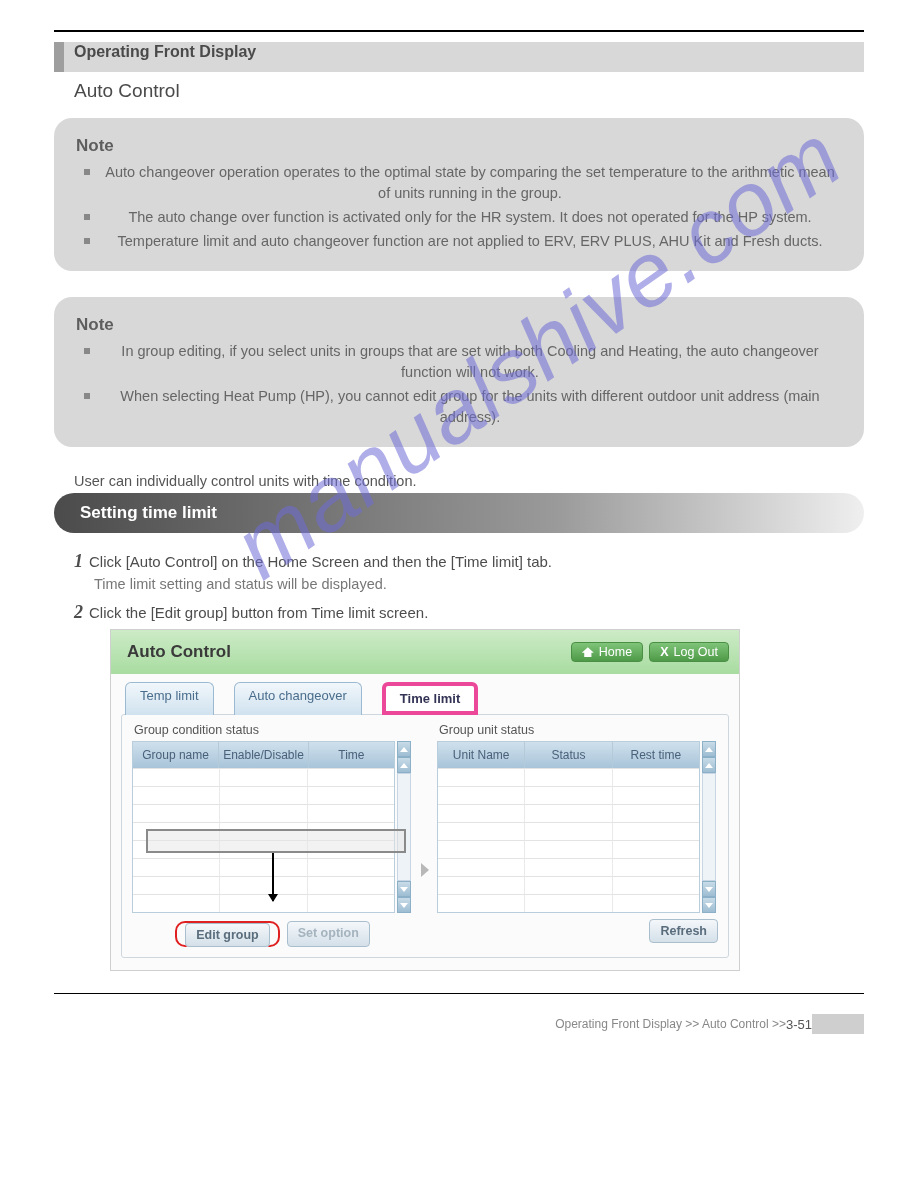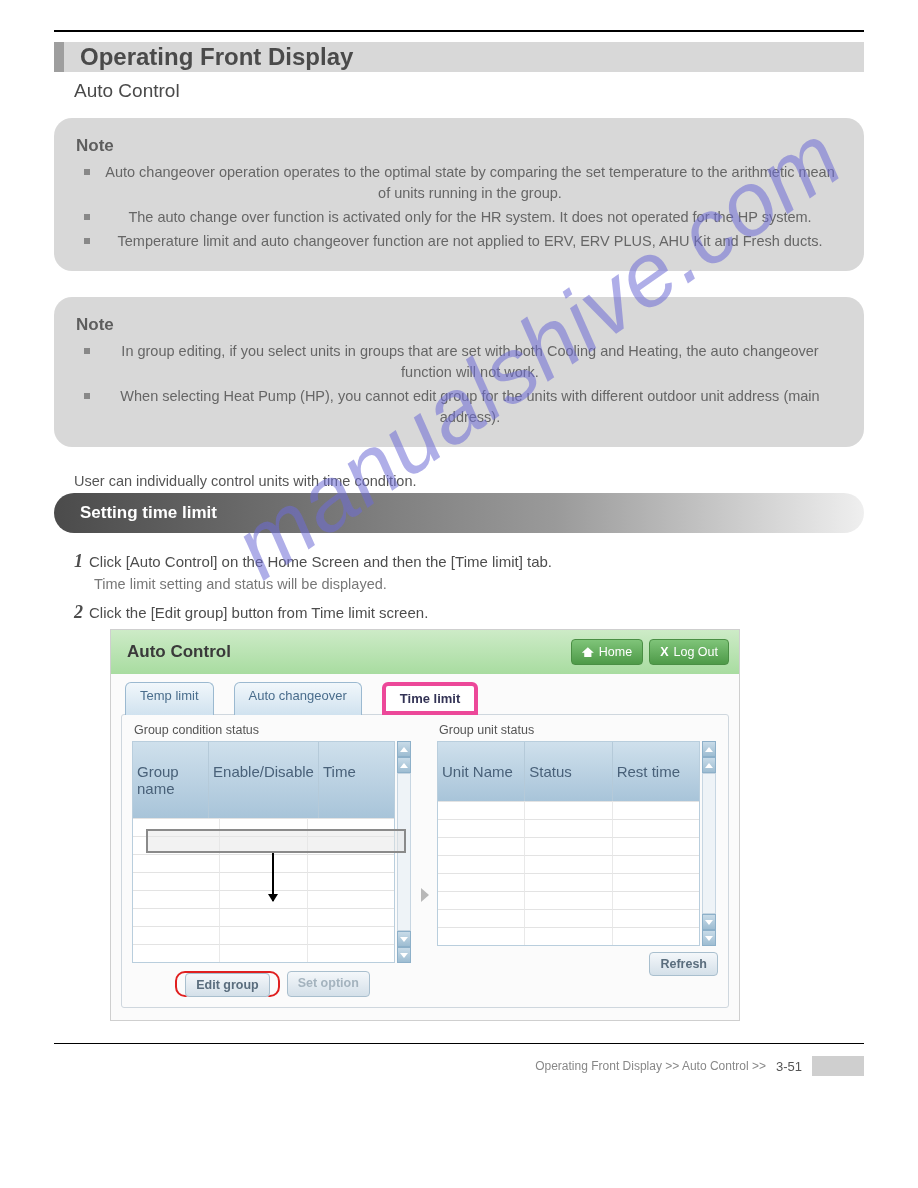--- a/index.html
+++ b/index.html
@@ -2,52 +2,52 @@
 <html><head>
 <meta charset="utf-8">
 <style>
   * { box-sizing: border-box; margin: 0; padding: 0; }
   body { font-family: Arial, Helvetica, sans-serif; background: #fff; }
   .page { width: 918px; height: 1188px; margin: 0 auto; position: relative; padding: 30px 54px 20px 54px; }
   .watermark { position: absolute; top: 300px; left: 180px; font-size: 90px; font-style: italic; font-weight: 500; color: rgba(109,107,213,0.55); transform: rotate(-35deg); letter-spacing: 1px; pointer-events: none; z-index: 3; }
   .hr-top { border-top: 2px solid #000; margin-bottom: 10px; }
   .ribbon { height: 30px; background: #d8d8d8; position: relative; margin-bottom: 8px; }
   .ribbon::before { content: ""; position: absolute; left: 0; top: 0; width: 10px; height: 30px; background: #9e9e9e; }
-  .section-title { font-size: 24px; font-weight: bold; color: #4a4a4a; position: absolute; top: 1px; left: 26px; }
+  .section-title { font-size: 16px; font-weight: bold; color: #4a4a4a; position: absolute; top: 1px; left: 20px; }
   .subtitle { font-size: 19px; color: #4a4a4a; margin: 4px 0 16px 20px; }
   .notebox { background: #d8d8d8; border-radius: 18px; padding: 18px 22px 16px 22px; margin-bottom: 26px; position: relative; z-index: 1; }
   .note-title { font-size: 17px; font-weight: bold; color: #5e5e5e; margin-bottom: 6px; }
   .notebox ul { list-style: none; padding-left: 8px; text-align: center; }
   .notebox li { position: relative; padding-left: 14px; font-size: 14.5px; color: #666; line-height: 1.45; margin-bottom: 3px; }
   .notebox li::before { content: ""; position: absolute; left: 0; top: 7px; width: 6px; height: 6px; background: #888; }
   .heading-intro { font-size: 14.5px; color: #555; margin: 10px 0 4px 20px; }
   .heading-round { background: linear-gradient(90deg, #4b4b4b 0%, #9a9a9a 62%, #efefef 100%); border-radius: 22px; height: 40px; padding-left: 26px; display: flex; align-items: center; margin-bottom: 18px; }
   .heading-round-text { color: #fff; font-size: 17px; font-weight: bold; }
   .step { font-size: 15px; color: #4d4d4d; margin-left: 20px; margin-bottom: 4px; }
   .step b.num { font-family: Georgia, serif; font-style: italic; font-weight: bold; font-size: 18px; margin-right: 6px; }
   .step-sub { font-size: 14.5px; color: #777; margin-left: 40px; margin-bottom: 10px; }
 
   
   .shot { width: 630px; margin: 6px 0 0 56px; border: 1px solid #cfcfcf; position: relative; z-index: 1; }
   .shot-head { background: linear-gradient(#cdebc7, #a8dca0); height: 44px; display: flex; align-items: center; padding: 0 10px; }
   .shot-title { font-size: 17px; font-weight: bold; color: #3a3a3a; flex: 1; padding-left: 6px; }
-  .shot-btn { background: linear-gradient(#7fc479, #4e9a48); color: #fff; font-size: 12.5px; height: 26px; border-radius: 4px; border: 1px solid #4a8f44; display: flex; align-items: center; padding: 0 10px; margin-left: 6px; gap: 5px; }
+  .shot-btn { background: linear-gradient(#7fc479, #4e9a48); color: #fff; font-size: 12.5px; height: 20px; border-radius: 4px; border: 1px solid #4a8f44; display: flex; align-items: center; padding: 0 10px; margin-left: 6px; gap: 5px; }
   .ico-home { width: 12px; height: 10px; background: #fff; clip-path: polygon(50% 0, 100% 55%, 80% 55%, 80% 100%, 20% 100%, 20% 55%, 0 55%); display: inline-block; }
   .shot-body { background: #fbfbfb; padding: 8px 10px 12px 10px; }
 
   .tabrow { display: flex; gap: 16px; margin-left: 4px; }
   .tab { font-size: 13px; color: #4a6d8c; background: linear-gradient(#f1f7fb, #d0e2ef); border: 1px solid #9bb9d0; border-bottom: none; border-radius: 6px 6px 0 0; padding: 5px 14px; margin-right: 4px; }
   .tab.active { background: #fff; color: #335; font-weight: bold; border: 4px solid #ec4899; position: relative; z-index: 2; }
 
   .panel-outer { border: 1px solid #cfd7de; background: #fbfbfb; padding: 8px 10px 10px 10px; border-radius: 3px; margin-top: -1px; display: flex; gap: 8px; align-items: flex-start; }
   .pane { flex: 1; position: relative; }
   .pane-label { font-size: 12.5px; color: #555; margin-bottom: 4px; padding-left: 2px; }
   .tbl { width: 100%; border: 1px solid #b9cedd; background: #fff; font-size: 12px; }
   .tbl .thead { display: flex; background: linear-gradient(#cfe0ec, #a8c4d9); color: #496179; }
-  .tbl .th { padding: 21px 4px; border-right: 1px solid #b5cad9; text-align: left; flex: 1; font-size: 15px; }
+  .tbl .th { padding: 6px 4px; border-right: 1px solid #b5cad9; text-align: center; flex: 1; font-size: 12px; }
   .tbl .th:last-child { border-right: none; }
   .tbl .row { display: flex; height: 18px; }
   .tbl .row .c { flex: 1; border-top: 1px solid #e3e3e3; border-right: 1px solid #e9e9e9; }
   .tbl .row .c:last-child { border-right: none; }
   .sbtn { width: 14px; height: 16px; background: linear-gradient(#c8dbe8, #9ebdd2); border: 1px solid #8db0c9; display:flex; align-items:center; justify-content:center; }
   .sbtn .arr { width: 0; height: 0; border-left: 4px solid transparent; border-right: 4px solid transparent; }
   .arr.up { border-bottom: 5px solid #fff; }
   .arr.dn { border-top: 5px solid #fff; }
   .strack { flex: 1; width: 14px; background: #eef3f7; border: 1px solid #c7d6e2; }
   .mid-arrow { align-self: center; margin-top: 70px; width: 0; height: 0; border-top: 7px solid transparent; border-bottom: 7px solid transparent; border-left: 8px solid #b8b8b8; }
@@ -57,21 +57,21 @@
   .callout-arrow::after { content: ""; position: absolute; bottom: -1px; left: -4px; width: 0; height: 0; border-left: 5px solid transparent; border-right: 5px solid transparent; border-top: 8px solid #000; }
 
   .btnrow { display: flex; gap: 7px; margin-top: 6px; justify-content: flex-end; }
   .gbtn { font-size: 12.5px; font-weight: bold; color: #5a6d7d; background: linear-gradient(#f4f7fa, #d4e0e9); border: 1px solid #a9bfce; border-radius: 4px; padding: 4px 10px; }
   .gbtn.dim { color: #a4b3be; }
   .circ { border: 2px solid #e02020; border-radius: 10px; padding: 2px 8px; }
 
   .statusbar { display: flex; background: #6e6e6e; color: #ddd; font-size: 11px; padding: 2px 8px; justify-content: space-between; }
 
   .hr-bottom { border-top: 1px solid #000; margin-top: 22px; }
-  .footer { display: flex; justify-content: flex-end; align-items: center; gap: 10px; margin-top: 12px; }
+  .footer { display: flex; justify-content: flex-end; align-items: center; margin-top: 20px; }
   .pagenum-box { background: #cfcfcf; width: 52px; height: 20px; }
 </style>
 </head>
 <body>
 
 <div class="page">
   <span class="watermark">manualshive.com</span>
 
   <div class="hr-top"></div>
 

